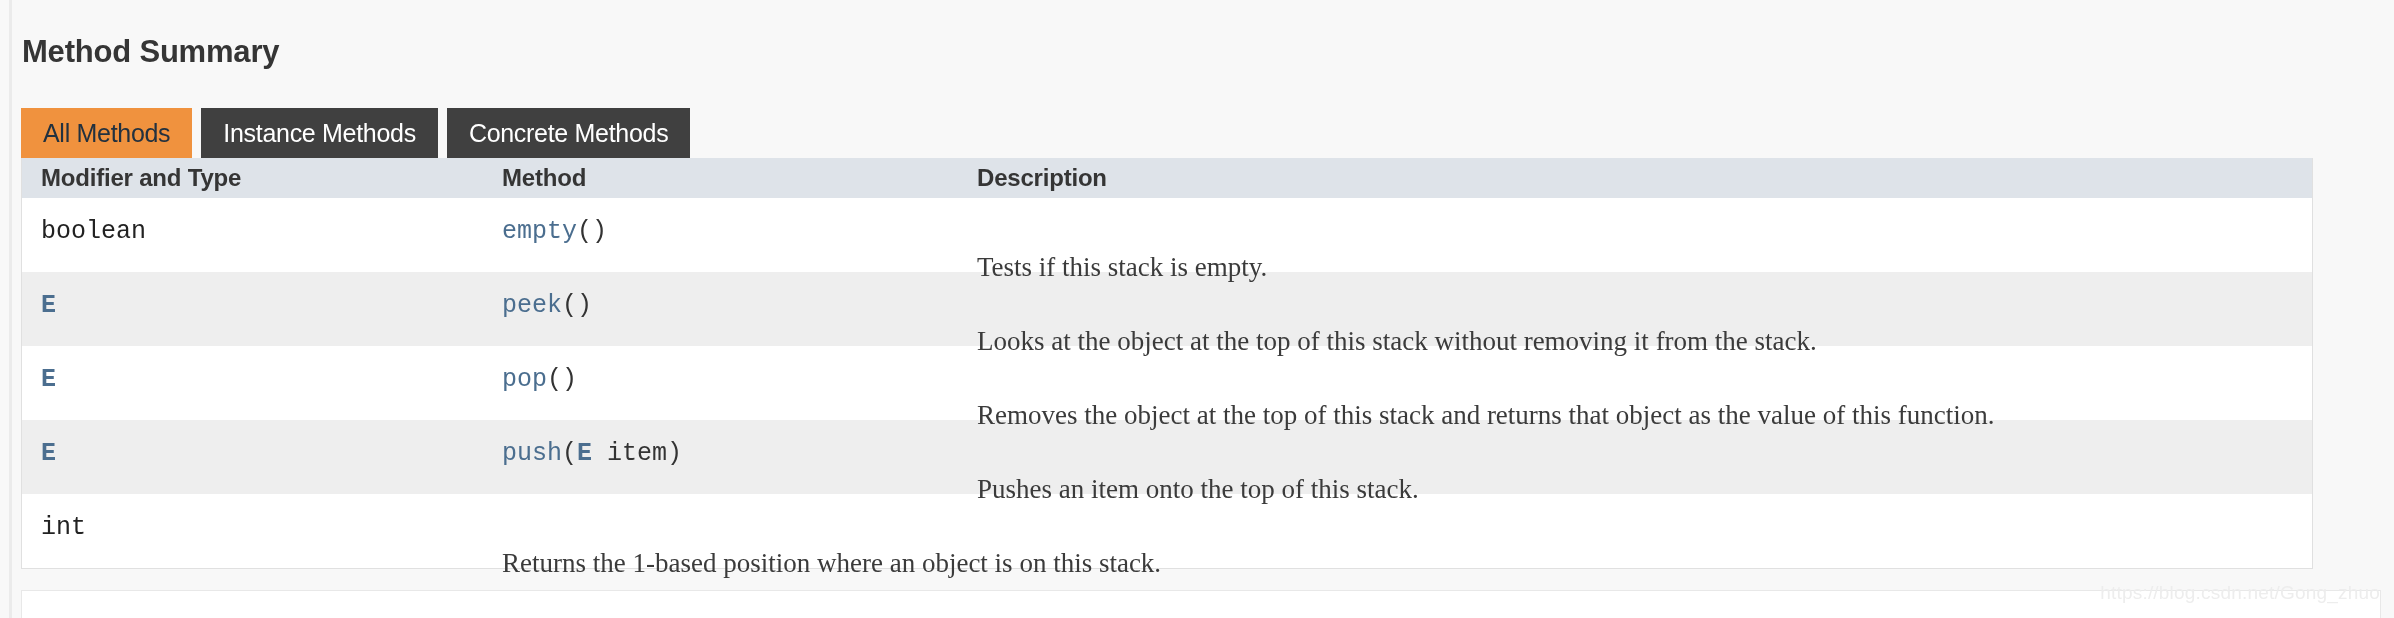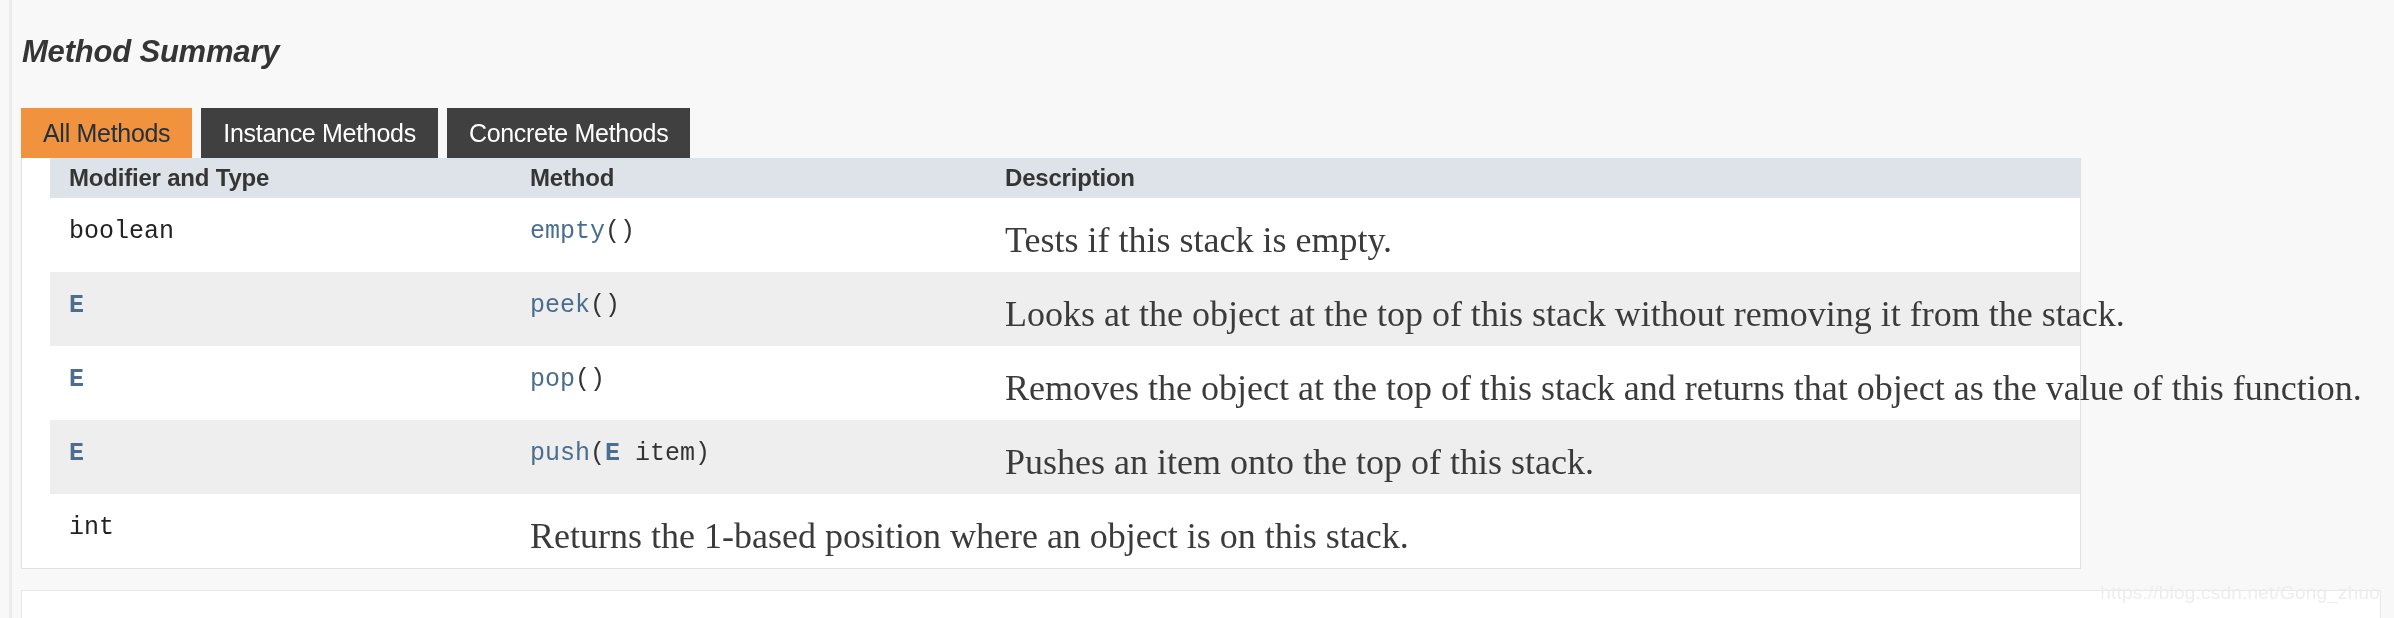--- a/index.html
+++ b/index.html
@@ -32,21 +32,20 @@
     height: 618px;
     background: #ebebeb;
   }
 
   .section-title {
     position: absolute;
     left: 22px;
     top: 8px;
     font-family: "Liberation Sans", sans-serif;
     font-size: 31px;
-    font-style: italic;
     font-weight: bold;
     color: #353535;
     letter-spacing: -0.2px;
     white-space: nowrap;
     text-align: center;
   }
 
   
   .tabs {
     position: absolute;
@@ -77,27 +76,26 @@
     background: #404040;
     color: #ffffff;
     margin-left: 9px;
   }
 
   
   .table {
     position: absolute;
     left: 21px;
     top: 158px;
-    width: 2060px;
+    width: 2292px;
     background: #ffffff;
     border-left: 1px solid #e0e0e0;
     border-right: 1px solid #e0e0e0;
     border-bottom: 1px solid #e0e0e0;
     box-sizing: border-box;
-    padding-left: 28px;
   }
 
   .thead {
     display: flex;
     background: #dee3e9;
     height: 40px;
     align-items: center;
   }
   .thead .th {
     font-family: "Liberation Sans", sans-serif;
@@ -152,25 +150,26 @@
   }
   .cell-method .pname {
     color: #333333;
   }
   .cell-method .paren {
     color: #333333;
   }
 
   .cell-desc {
     font-family: "Liberation Serif", serif;
-    font-size: 36px;
+    font-size: 27px;
     color: #3b3b3b;
     padding-top: 20px;
     line-height: 1.25;
     white-space: nowrap;
+    margin-top: 33px;
   }
 
   
   .after-gap {
     position: absolute;
     left: 21px;
     top: 590px;
     width: 2360px;
     height: 28px;
     background: #ffffff;

